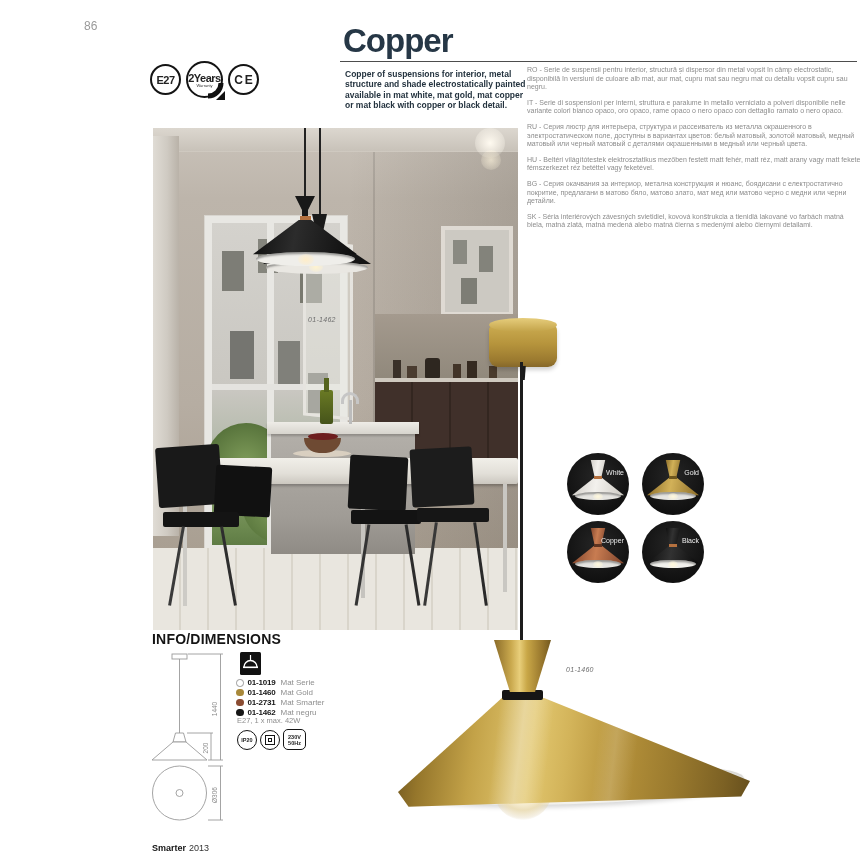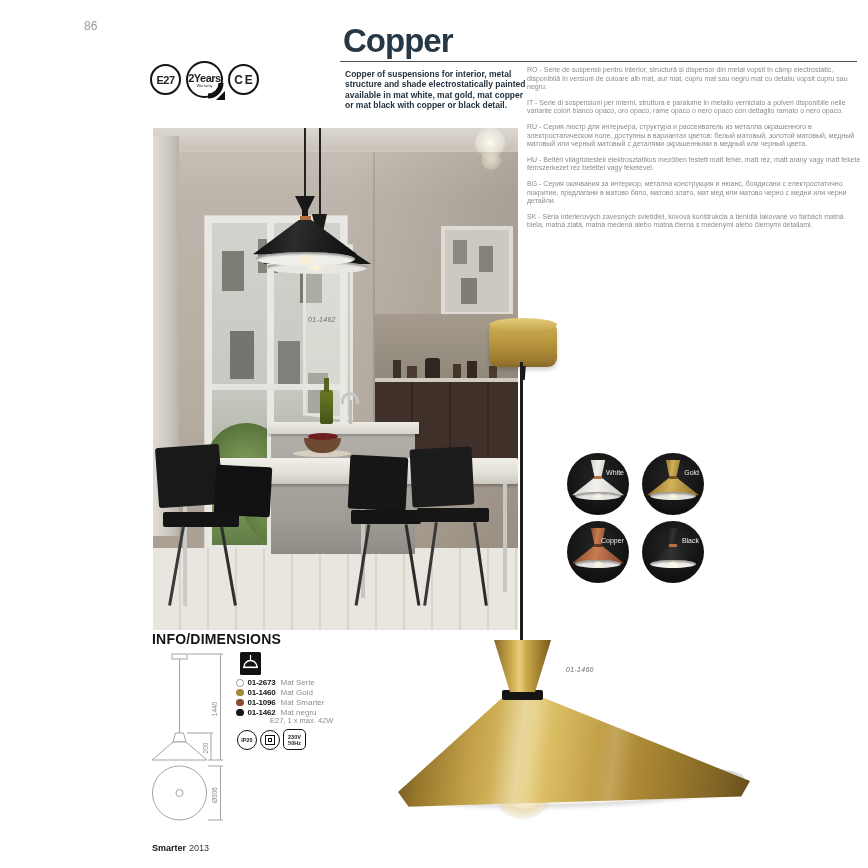--- a/index.html
+++ b/index.html
@@ -83,21 +83,21 @@
   .sq-icon { left:240px; top:652px; }
   .prod-rows { left:236px; top:678px; display:flex; flex-direction:column; }
   .prow { display:flex; align-items:center; height:9.8px; }
   .prow .dot { width:7.5px; height:7.5px; border-radius:50%; margin-right:4px; }
   .dot-white { background:#ffffff; border:1px solid #9a9a9a; }
   .dot-gold { background:#a8883a; }
   .dot-copper { background:#8a4c32; }
   .dot-black { background:#161616; }
   .prow .code { font-size:8px; font-weight:bold; color:#141414; margin-right:5px; letter-spacing:-0.2px; }
   .prow .finish { font-size:8px; color:#8e8e8e; }
-  .spec { left:237px; top:716px; font-size:7.5px; color:#8e8e8e;margin-left:33px; }
+  .spec { left:237px; top:716px; font-size:7.5px; color:#8e8e8e; }
   .cert-row { left:237px; top:729px; display:flex; align-items:center; gap:3px; }
   .ip-circle { width:20px; height:20px; border:1.7px solid #141414; border-radius:50%; display:flex; align-items:center; justify-content:center;
                font-size:5.5px; font-weight:bold; }
   .cls2 { width:20px; height:20px; border:1.7px solid #141414; border-radius:50%; display:flex; align-items:center; justify-content:center; }
   .cls2 .o { width:10px; height:10px; border:1.5px solid #141414; display:flex; align-items:center; justify-content:center; }
   .cls2 .i { width:4px; height:4px; border:1.2px solid #141414; }
   .volt { width:23px; height:21px; border:1.7px solid #141414; border-radius:5px; display:flex; flex-direction:column; align-items:center; justify-content:center; }
   .volt span { font-size:5.5px; font-weight:bold; line-height:6px; }
 
   .footer { left:152px; top:843px; font-size:9px; color:#141414; }
@@ -305,31 +305,31 @@
 <svg class="d sq-icon" width="21" height="23" viewBox="0 0 21 23">
   <rect width="21" height="23" rx="1.5" fill="#111"></rect>
   <line x1="10.5" y1="3" x2="10.5" y2="8.5" stroke="#fff" stroke-width="1.2"></line>
   <path d="M4,15 A6.5,6.5 0 0 1 17,15" fill="none" stroke="#fff" stroke-width="1.4"></path>
   <line x1="3" y1="15.3" x2="18" y2="15.3" stroke="#fff" stroke-width="1.6"></line>
 </svg>
 
 <div class="d prod-rows">
   <div class="prow">
     <span class="dot dot-white"></span>
-    <span class="code">01-2673</span>
+    <span class="code">01-1019</span>
     <span class="finish">Mat Serie</span>
   </div>
   <div class="prow">
     <span class="dot dot-gold"></span>
     <span class="code">01-1460</span>
     <span class="finish">Mat Gold</span>
   </div>
   <div class="prow">
     <span class="dot dot-copper"></span>
-    <span class="code">01-1096</span>
+    <span class="code">01-2731</span>
     <span class="finish">Mat Smarter</span>
   </div>
   <div class="prow">
     <span class="dot dot-black"></span>
     <span class="code">01-1462</span>
     <span class="finish">Mat negru</span>
   </div>
 </div>
 
 <div class="d spec">E27, 1 x max. 42W</div>

